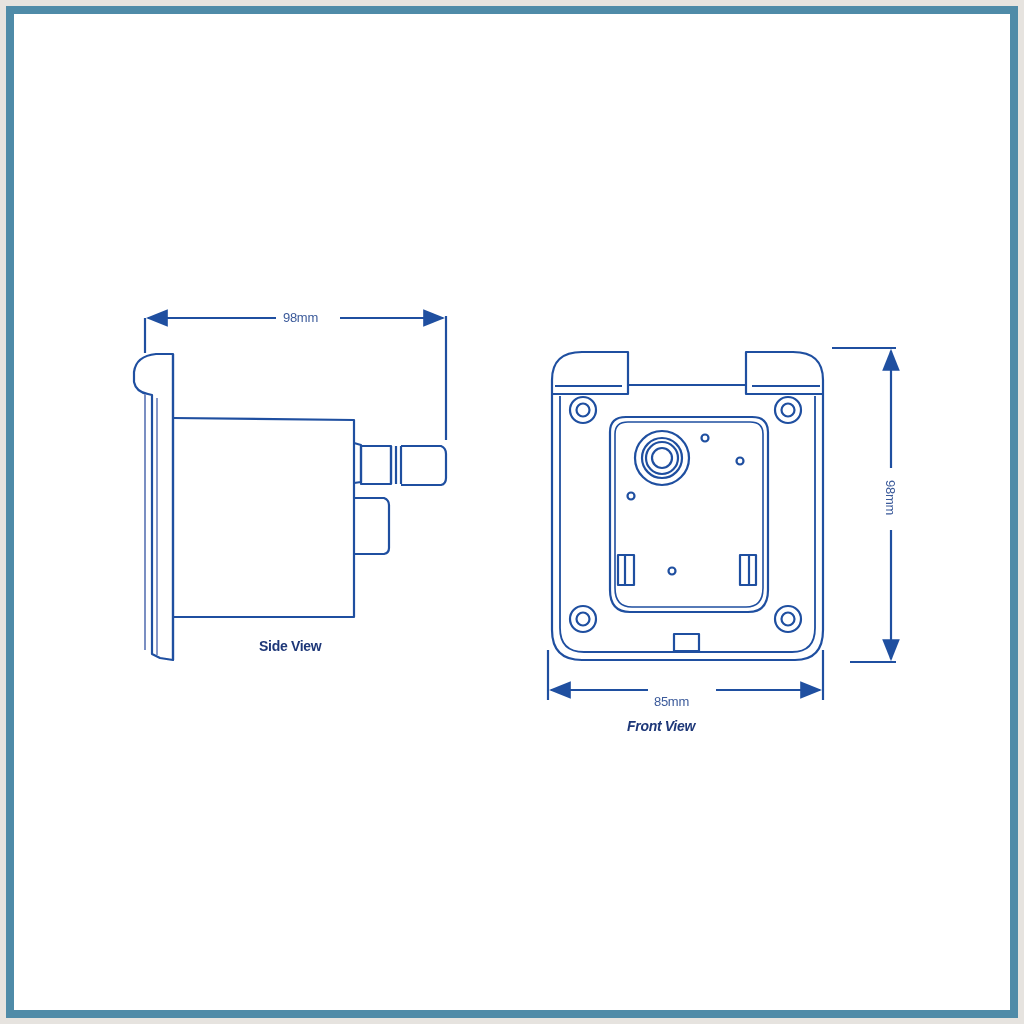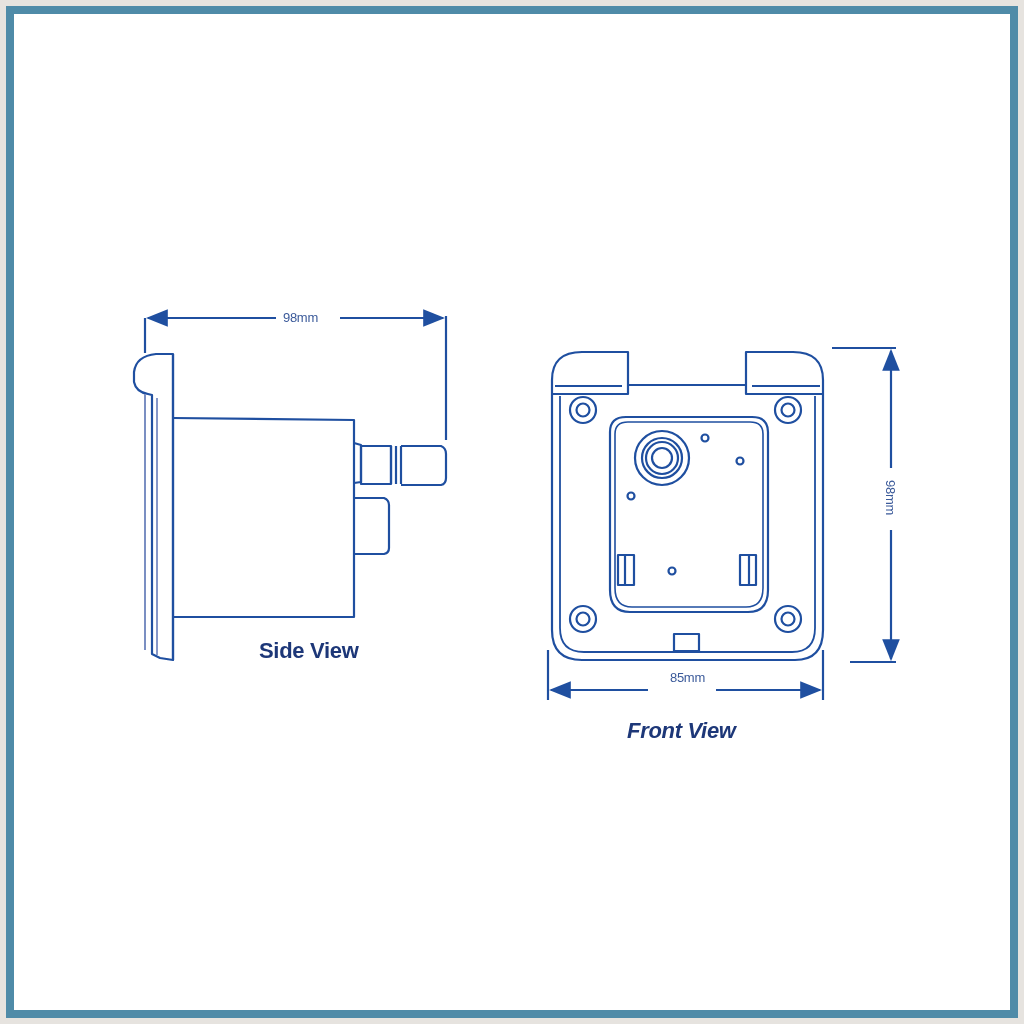--- a/index.html
+++ b/index.html
@@ -15,21 +15,21 @@
   .frame-inner {
     position: absolute; left: 14px; top: 14px; right: 14px; bottom: 14px;
     background: #ffffff;
   }
   .drawing { position: absolute; left: 0; top: 0; width: 1024px; height: 1024px; }
   .dim-label {
     position: absolute; font-size: 13px; color: #3b5a9a;
     background: #fff; padding: 0 4px; letter-spacing: -0.3px;
   }
   .view-title {
-    position: absolute; font-size: 22px; font-weight: bold; color: #1d3778;
+    position: absolute; font-size: 14px; font-weight: bold; color: #1d3778;
     letter-spacing: -0.3px;
   }
   .rot { transform: rotate(90deg); transform-origin: center center; }
 </style>
 </head>
 <body>
 
 <div class="frame-outer"></div>
 <div class="frame-inner"></div>
 
@@ -116,15 +116,15 @@
     <line x1="716" y1="690" x2="820" y2="690" marker-end="url(#arr)"></line>
 
     <line x1="891" y1="468" x2="891" y2="351" marker-end="url(#arr)"></line>
     <line x1="891" y1="530" x2="891" y2="659" marker-end="url(#arr)"></line>
   </g>
 </svg>
 
 <div class="dim-label" style="left:279px; top:310px;">98mm</div>
 <div class="view-title" style="left:259px; top:638px;">Side View</div>
 
-<div class="dim-label" style="left:650px; top:670px;margin-left:16px;">85mm</div>
+<div class="dim-label" style="left:650px; top:694px;">85mm</div>
 <div class="dim-label rot" style="left:869px; top:490px;">98mm</div>
 <div class="view-title" style="left:627px; top:718px;font-style:italic;">Front View</div>
 
 </body></html>

